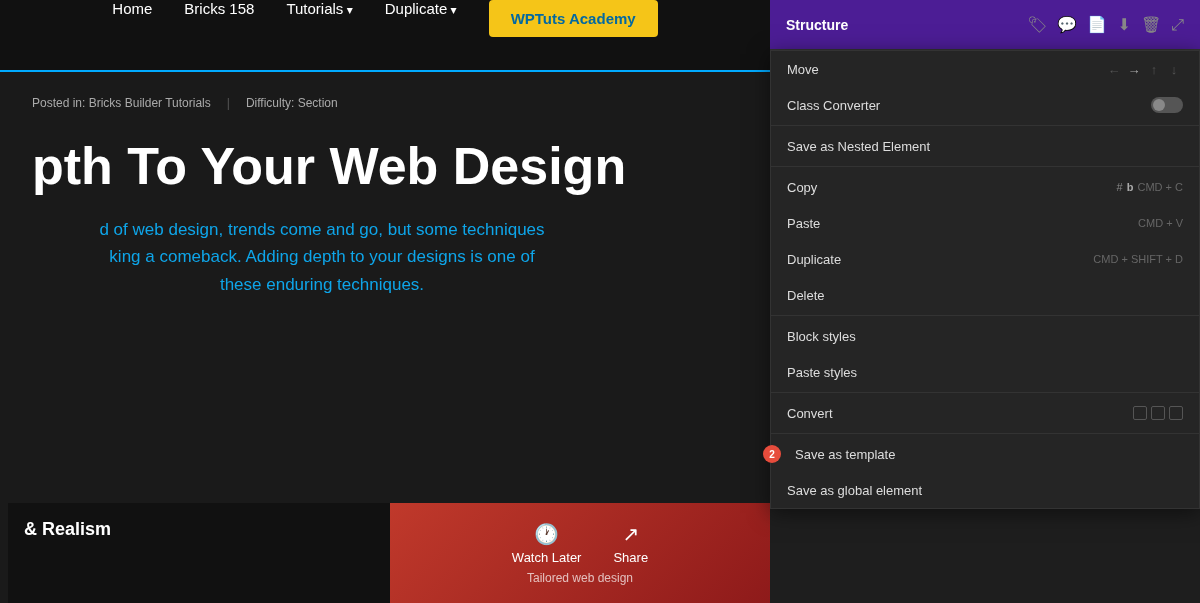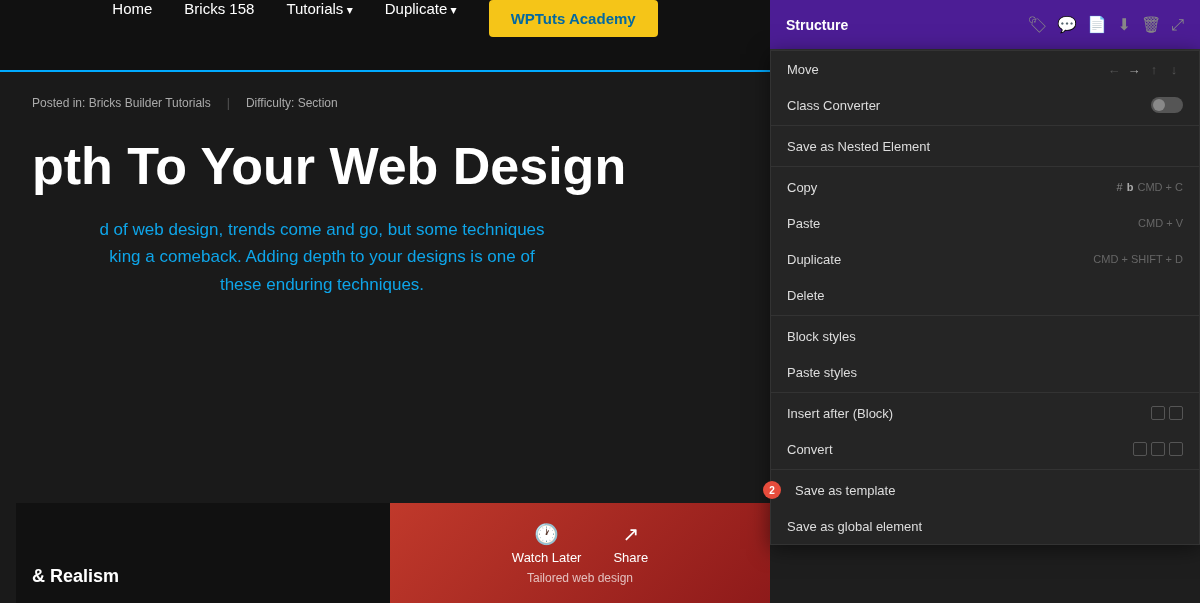--- a/index.html
+++ b/index.html
@@ -80,26 +80,26 @@
     .video-overlay {
       position: absolute;
       bottom: 0;
       left: 0;
       right: 0;
       height: 100px;
     }
     .video-left {
       position: absolute;
       bottom: 0;
-      left: 16px;
+      left: 8px;
       width: 390px;
       height: 100px;
       background: #111;
       display: flex;
-      align-items: flex-end;
+      align-items: flex-start;
       padding: 16px;
       color: #fff;
       font-size: 18px;
       font-weight: 700;
     }
     .video-right {
       position: absolute;
       bottom: 0;
       left: 390px;
       right: 0;
@@ -482,27 +482,20 @@
     <div class="menu-item">
       <span class="menu-item-label">Block styles</span>
     </div>
 
     <div class="menu-item">
       <span class="menu-item-label">Paste styles</span>
     </div>
 
     <div class="menu-divider"></div>
 
-    <div class="menu-item">
-      <span class="menu-item-label">Insert after (Block)</span>
-      <div class="menu-item-checkboxes">
-        <div class="mini-checkbox"></div>
-        <div class="mini-checkbox"></div>
-      </div>
-    </div>
 
 
     <div class="menu-item">
       <span class="menu-item-label">Convert</span>
       <div class="menu-item-checkboxes">
         <div class="mini-checkbox"></div>
         <div class="mini-checkbox"></div>
         <div class="mini-checkbox"></div>
       </div>
     </div>

